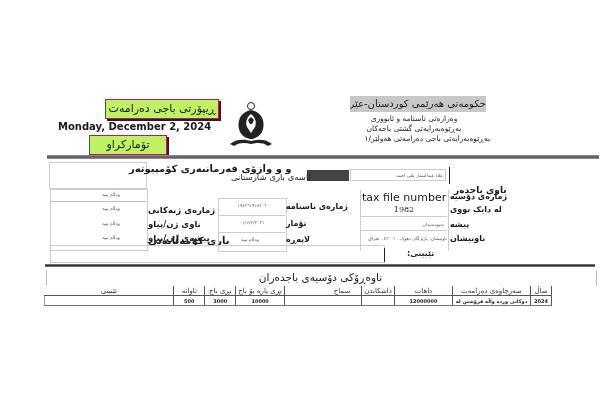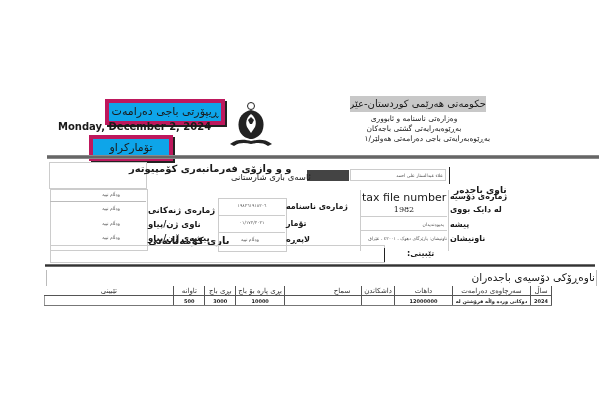--- a/index.html
+++ b/index.html
@@ -1,20 +1,20 @@
 <!DOCTYPE html>
 <html><head>
 <meta charset="utf-8">
 <style>
   html, body { margin:0; padding:0; }
   body { width:600px; height:400px; background:#ffffff; position:relative; overflow:hidden;
          font-family:"DejaVu Sans", sans-serif; color:#1a1a1a; }
   .abs { position:absolute; }
   .rtl { direction:rtl; }
-  .box-title { border:4px solid #be185d; box-shadow:2px 2px 0 #222; background:#0ea5e9; text-align:center; }
+  .box-title { border:1px solid #be185d; box-shadow:2px 2px 0 #222; background:#bef264; text-align:center; }
   .hr { position:absolute; left:47px; width:385px; height:4px; background:linear-gradient(#999,#555,#999); }
   .hr2 { position:absolute; left:47px; width:385px; height:3px; background:linear-gradient(#888,#333,#888); }
   .lbl { font-size:9px; font-weight:bold; white-space:nowrap; }
   .small { font-size:4.5px; color:#555; }
   table.data { border-collapse:collapse; font-size:6px; direction:rtl; }
   table.data td { border-left:1px solid #555; padding:0 2px; text-align:center; height:9px; white-space:nowrap; }
   table.data tr.head td { color:#333; font-size:7px; border-bottom:1px solid #555; }
   table.data tr.row td { border-bottom:1px solid #777; font-size:5px; font-weight:bold; }
 </style>
 </head>
@@ -84,21 +84,21 @@
 <div class="abs rtl lbl" style="left:148px;top:219px;font-size:8.5px;">ناوی ژن/پیاو</div>
 <div class="abs rtl lbl" style="left:148px;top:233px;font-size:8.5px;">پیشەی ژن/پیاو</div>
 
 <div class="abs" style="left:50px;top:245px;width:333px;height:16px;border:1px solid #ccc;"></div>
 <div class="abs" style="left:384px;top:248px;width:1px;height:14px;background:#222;"></div>
 <div class="abs rtl lbl" style="left:388px;top:249px;font-size:8px;padding-left:19px;">تێبینی:</div>
 
 <div class="hr2" style="left:45px;top:264px;width:550px;"></div>
 
 <div class="abs" style="left:46px;top:270px;width:549px;height:16px;border-left:1px solid #bbb;border-right:1px solid #bbb;"></div>
-<div class="abs rtl" style="left:46px;top:271px;width:549px;font-size:10.5px;">ناوەڕۆکی دۆسیەی باجدەران</div>
+<div class="abs rtl" style="left:46px;top:271px;width:549px;text-align:center;font-size:10.5px;">ناوەڕۆکی دۆسیەی باجدەران</div>
 
 <div class="abs" style="left:44px;top:286px;width:508px;">
   <table class="data" style="width:508px;">
     <tbody>
         <tr class="head">
       <td style="width:16px;border-right:1px solid #555;">ساڵ</td>
       <td style="width:73px;">سەرچاوەی دەرامەت</td>
       <td style="width:53px;">داهات</td>
       <td style="width:28px;">داشکاندن</td>
       <td style="width:34px;padding-left:40px;">سماح</td>

